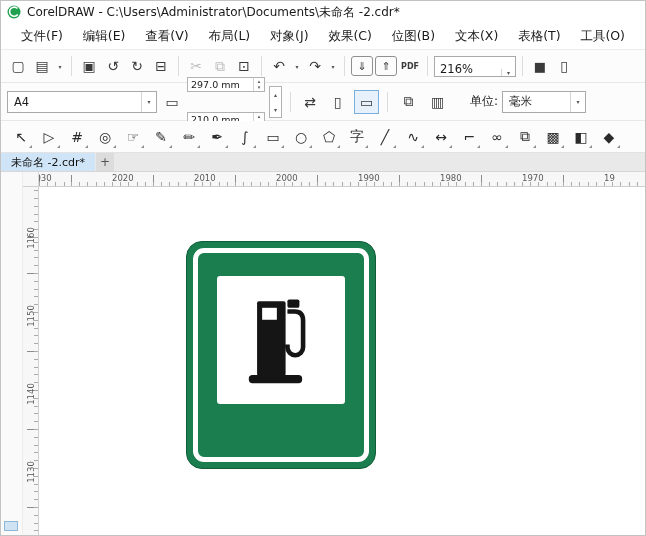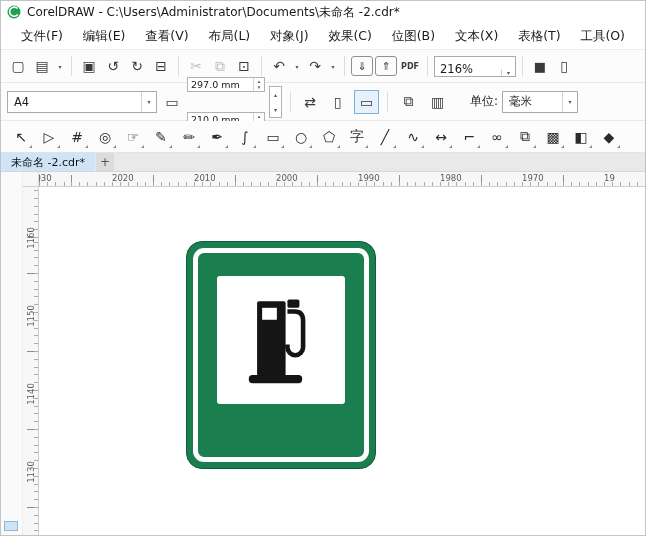--- a/index.html
+++ b/index.html
@@ -27,21 +27,21 @@
   .zoom-box{display:flex;align-items:flex-end;border:1px solid #a9a9a9;background:#fff;height:21px;width:82px;font-size:11.5px}
   .zoom-box .val{flex:1;display:flex;align-items:center;padding-left:5px}
   .zoom-box .caret{border-left:1px solid #d4d4d4;width:14px;height:auto}
 
   
   .propbar{height:38px;display:flex;align-items:center;padding:0 6px;gap:4px;background:#fcfcfc;border-bottom:1px solid #e8e8e8;flex:0 0 auto;font-size:11.5px}
   .combo{display:flex;align-items:stretch;border:1px solid #a9a9a9;background:#fff;height:22px}
   .combo .val{flex:1;display:flex;align-items:center;padding-left:6px;white-space:nowrap;overflow:hidden}
   .combo .caret{border-left:1px solid #d4d4d4;width:15px;height:auto}
   .preset-combo{width:150px}
-  .units-combo{width:76px}
+  .units-combo{width:84px}
   .picon{width:22px;height:22px;display:flex;align-items:center;justify-content:center;font-size:14px;color:#3a3a3a}
   .dims{display:flex;flex-direction:column;gap:20px}
   .dim-row{display:flex;align-items:stretch;border:1px solid #b2b2b2;background:#fff;height:15px;width:78px;font-size:9.5px}
   .dim-row .val{flex:1;display:flex;align-items:center;padding-left:3px;white-space:nowrap}
   .spin{display:flex;flex-direction:column;width:11px;border-left:1px solid #d4d4d4}
   .spin span{flex:1;display:flex;align-items:center;justify-content:center;font-size:5px;color:#555}
   .dual-step{width:13px;height:32px;border:1px solid #b2b2b2;background:#fff;display:flex;flex-direction:column}
   .dual-step span{flex:1;display:flex;align-items:center;justify-content:center;font-size:6px;color:#555}
   .pbtn{width:25px;height:24px;display:flex;align-items:center;justify-content:center;font-size:14px;color:#3a3a3a;border:1px solid transparent}
   .pbtn.active{border-color:#7ab0dd;background:#e6f1fb}

